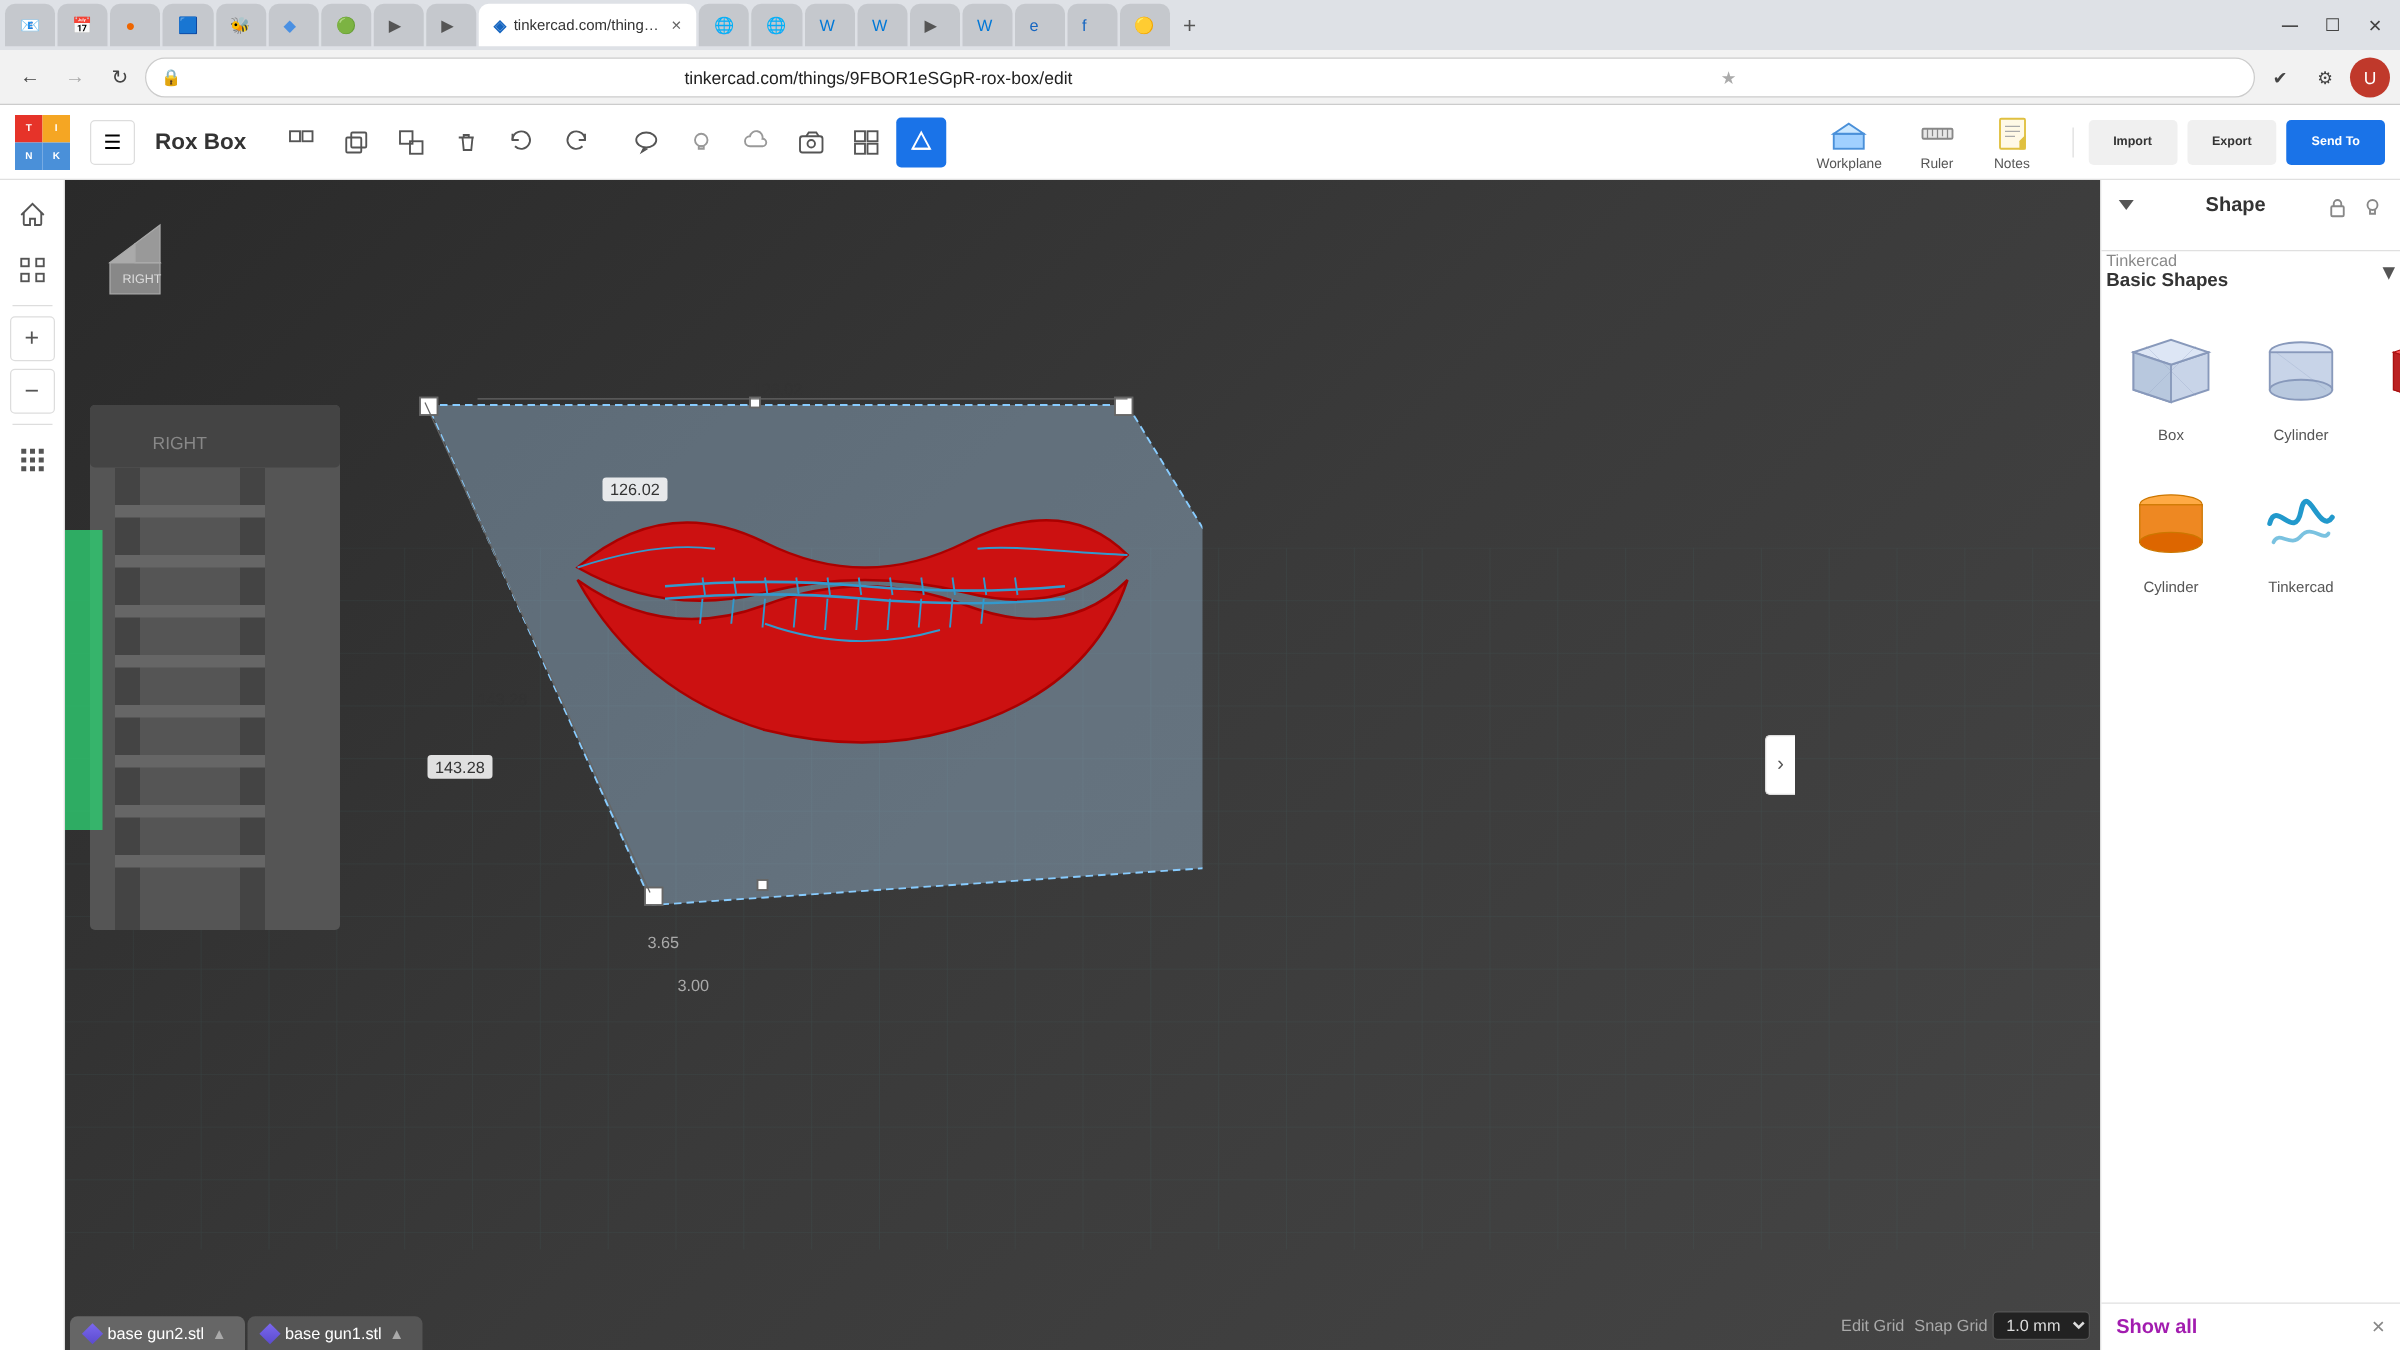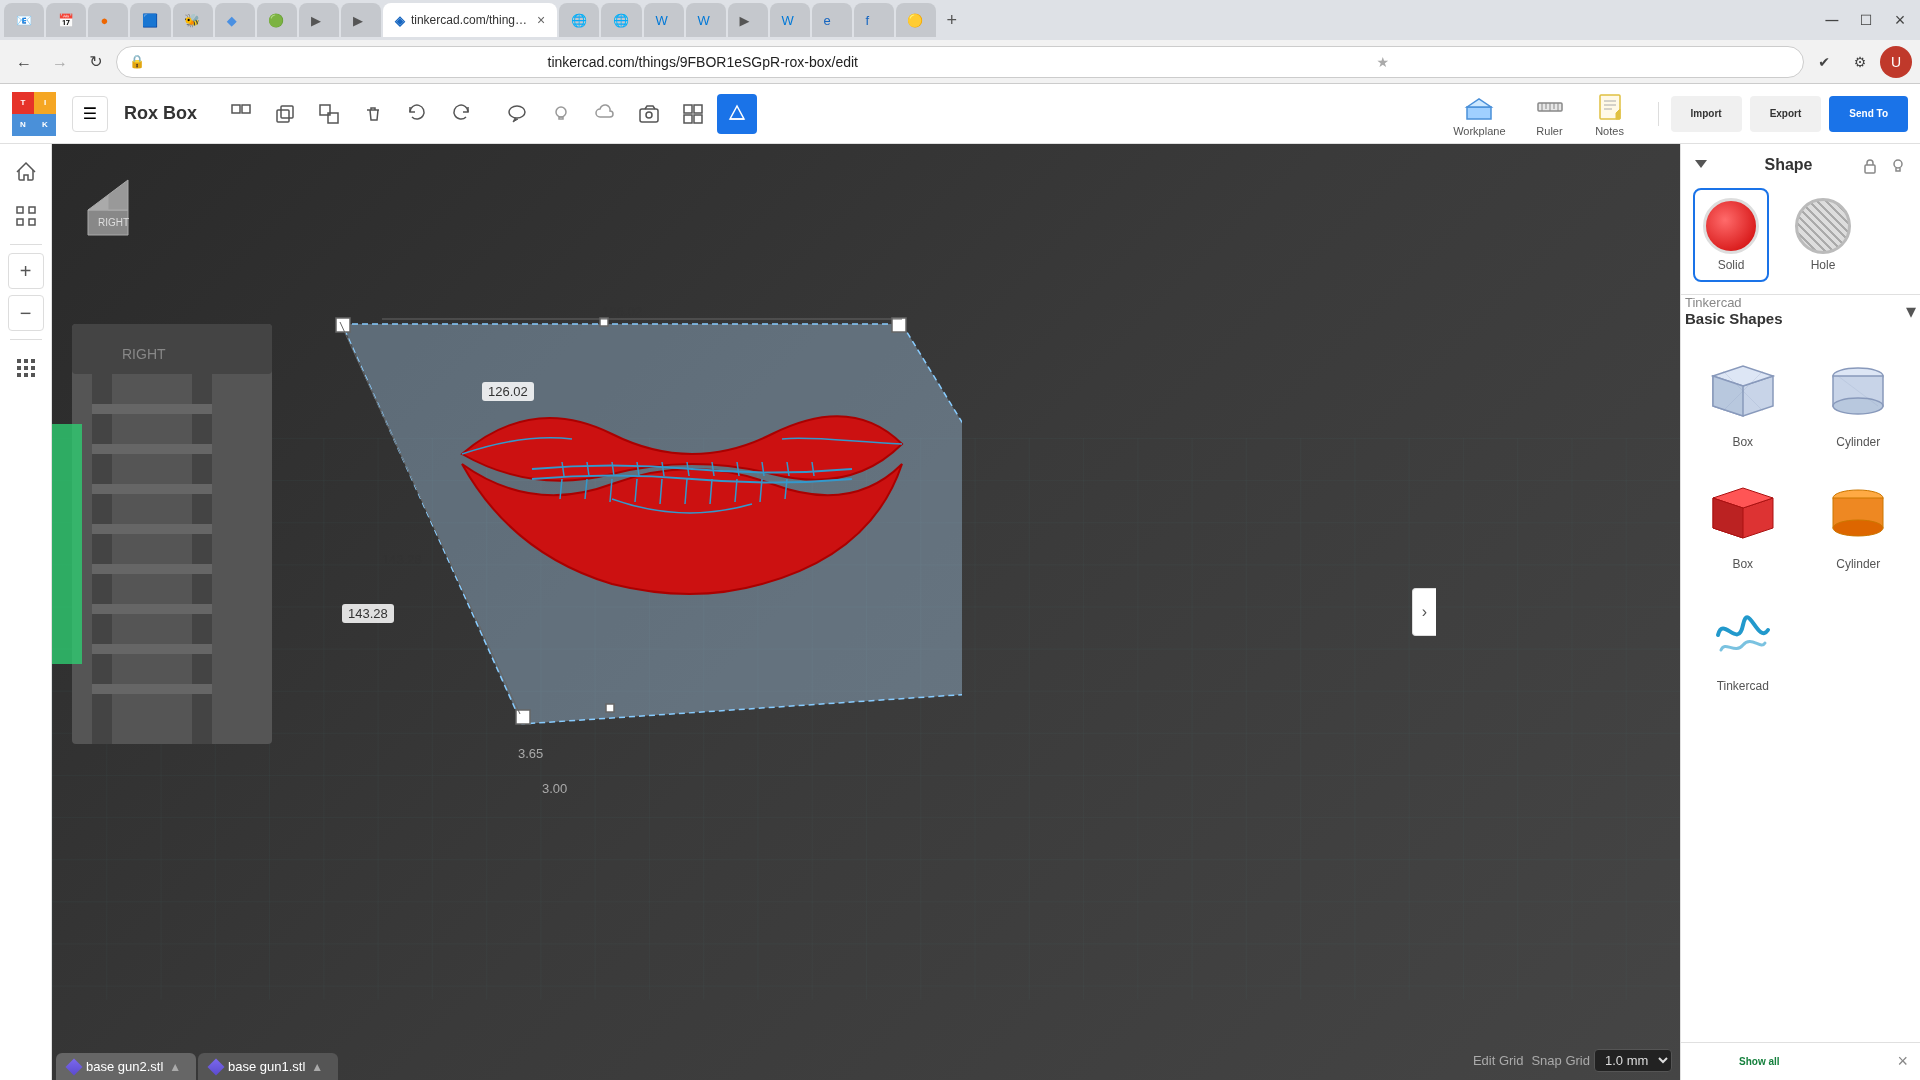--- a/index.html
+++ b/index.html
@@ -83,28 +83,28 @@
     .shape-solid { background: radial-gradient(circle at 38% 38%, #ff6b6b, #cc0000); border: 3px solid #ddd; }
     .shape-hole { background: repeating-linear-gradient(45deg, #aaa, #aaa 2px, #ddd 2px, #ddd 6px); border: 3px solid #bbb; }
     .shape-option-label { font-size: 12px; color: #555; }
 
     
     .shapes-library { flex: 1; overflow-y: auto; padding: 8px; }
     .lib-header { display: flex; align-items: center; justify-content: space-between; margin-bottom: 8px; padding: 0 4px; }
     .lib-source { font-size: 13px; color: #888; }
     .lib-name { font-size: 15px; font-weight: 600; color: #333; flex: 1; }
     .lib-dropdown { font-size: 20px; color: #555; cursor: pointer; }
-    .shapes-grid { display: grid; grid-template-columns: 1fr 1fr; gap: 8px; }
+    .shapes-grid { display: grid; grid-template-columns: 1fr 1fr 1fr; gap: 8px; }
     .shape-card { display: flex; flex-direction: column; align-items: center; gap: 4px; padding: 8px; border-radius: 6px; cursor: pointer; }
     .shape-thumb { width: 80px; height: 80px; }
     .shape-name { font-size: 12px; color: #555; text-align: center; }
 
     
     .show-all-bar { display: flex; align-items: center; justify-content: space-between; padding: 8px 12px; border-top: 1px solid #e0e0e0; }
-    .show-all-btn { font-size: 10px; color: #15803d; cursor: pointer; font-weight: 600; margin-left: 46px; }
+    .show-all-btn { font-size: 16px; color: #a21caf; cursor: pointer; font-weight: 600; }
     .close-panel-btn { font-size: 18px; color: #888; cursor: pointer; }
 
     
     .canvas-tabs { position: absolute; bottom: 0; left: 0; display: flex; align-items: flex-end; gap: 2px; padding: 0 4px; }
     .canvas-tab { display: flex; align-items: center; gap: 6px; padding: 6px 12px; background: #555; border-radius: 6px 6px 0 0; cursor: pointer; font-size: 13px; color: #fff; min-width: 140px; }
 
     
     .panel-collapse-btn { position: absolute; right: 244px; top: 50%; transform: translateY(-50%); width: 24px; height: 48px; background: #fff; border: 1px solid #ddd; border-right: none; border-radius: 4px 0 0 4px; display: flex; align-items: center; justify-content: center; cursor: pointer; font-size: 16px; color: #555; z-index: 10; }
   </style>
 </head>
@@ -524,30 +524,20 @@
             <svg width="20" height="20" viewBox="0 0 20 20">
                 <rect x="5" y="9" width="10" height="8" rx="1" fill="none" stroke="#888" stroke-width="1.5"></rect>
                 <path d="M7 9V7a3 3 0 016 0v2" fill="none" stroke="#888" stroke-width="1.5"></path>
               </svg>
             <svg width="20" height="20" viewBox="0 0 20 20">
                 <circle cx="10" cy="8" r="4" fill="none" stroke="#888" stroke-width="1.5"></circle>
                 <path d="M8 12v3h4v-3" fill="none" stroke="#888" stroke-width="1.5"></path>
               </svg>
           </div>
         </div>
-        <div class="shape-options">
-          <div class="shape-option" style="border:2px solid #1a73e8;border-radius:8px;padding:8px;">
-            <div class="shape-circle shape-solid"></div>
-            <span class="shape-option-label">Solid</span>
-          </div>
-          <div class="shape-option" style="border:2px solid transparent;border-radius:8px;padding:8px;">
-            <div class="shape-circle shape-hole"></div>
-            <span class="shape-option-label">Hole</span>
-          </div>
-        </div>
       </div>
 
       <div class="lib-header">
         <div style="display:flex;flex-direction:column;">
           <span class="lib-source">Tinkercad</span>
           <span class="lib-name">Basic Shapes</span>
         </div>
         <span class="lib-dropdown">▾</span>
       </div>
 

